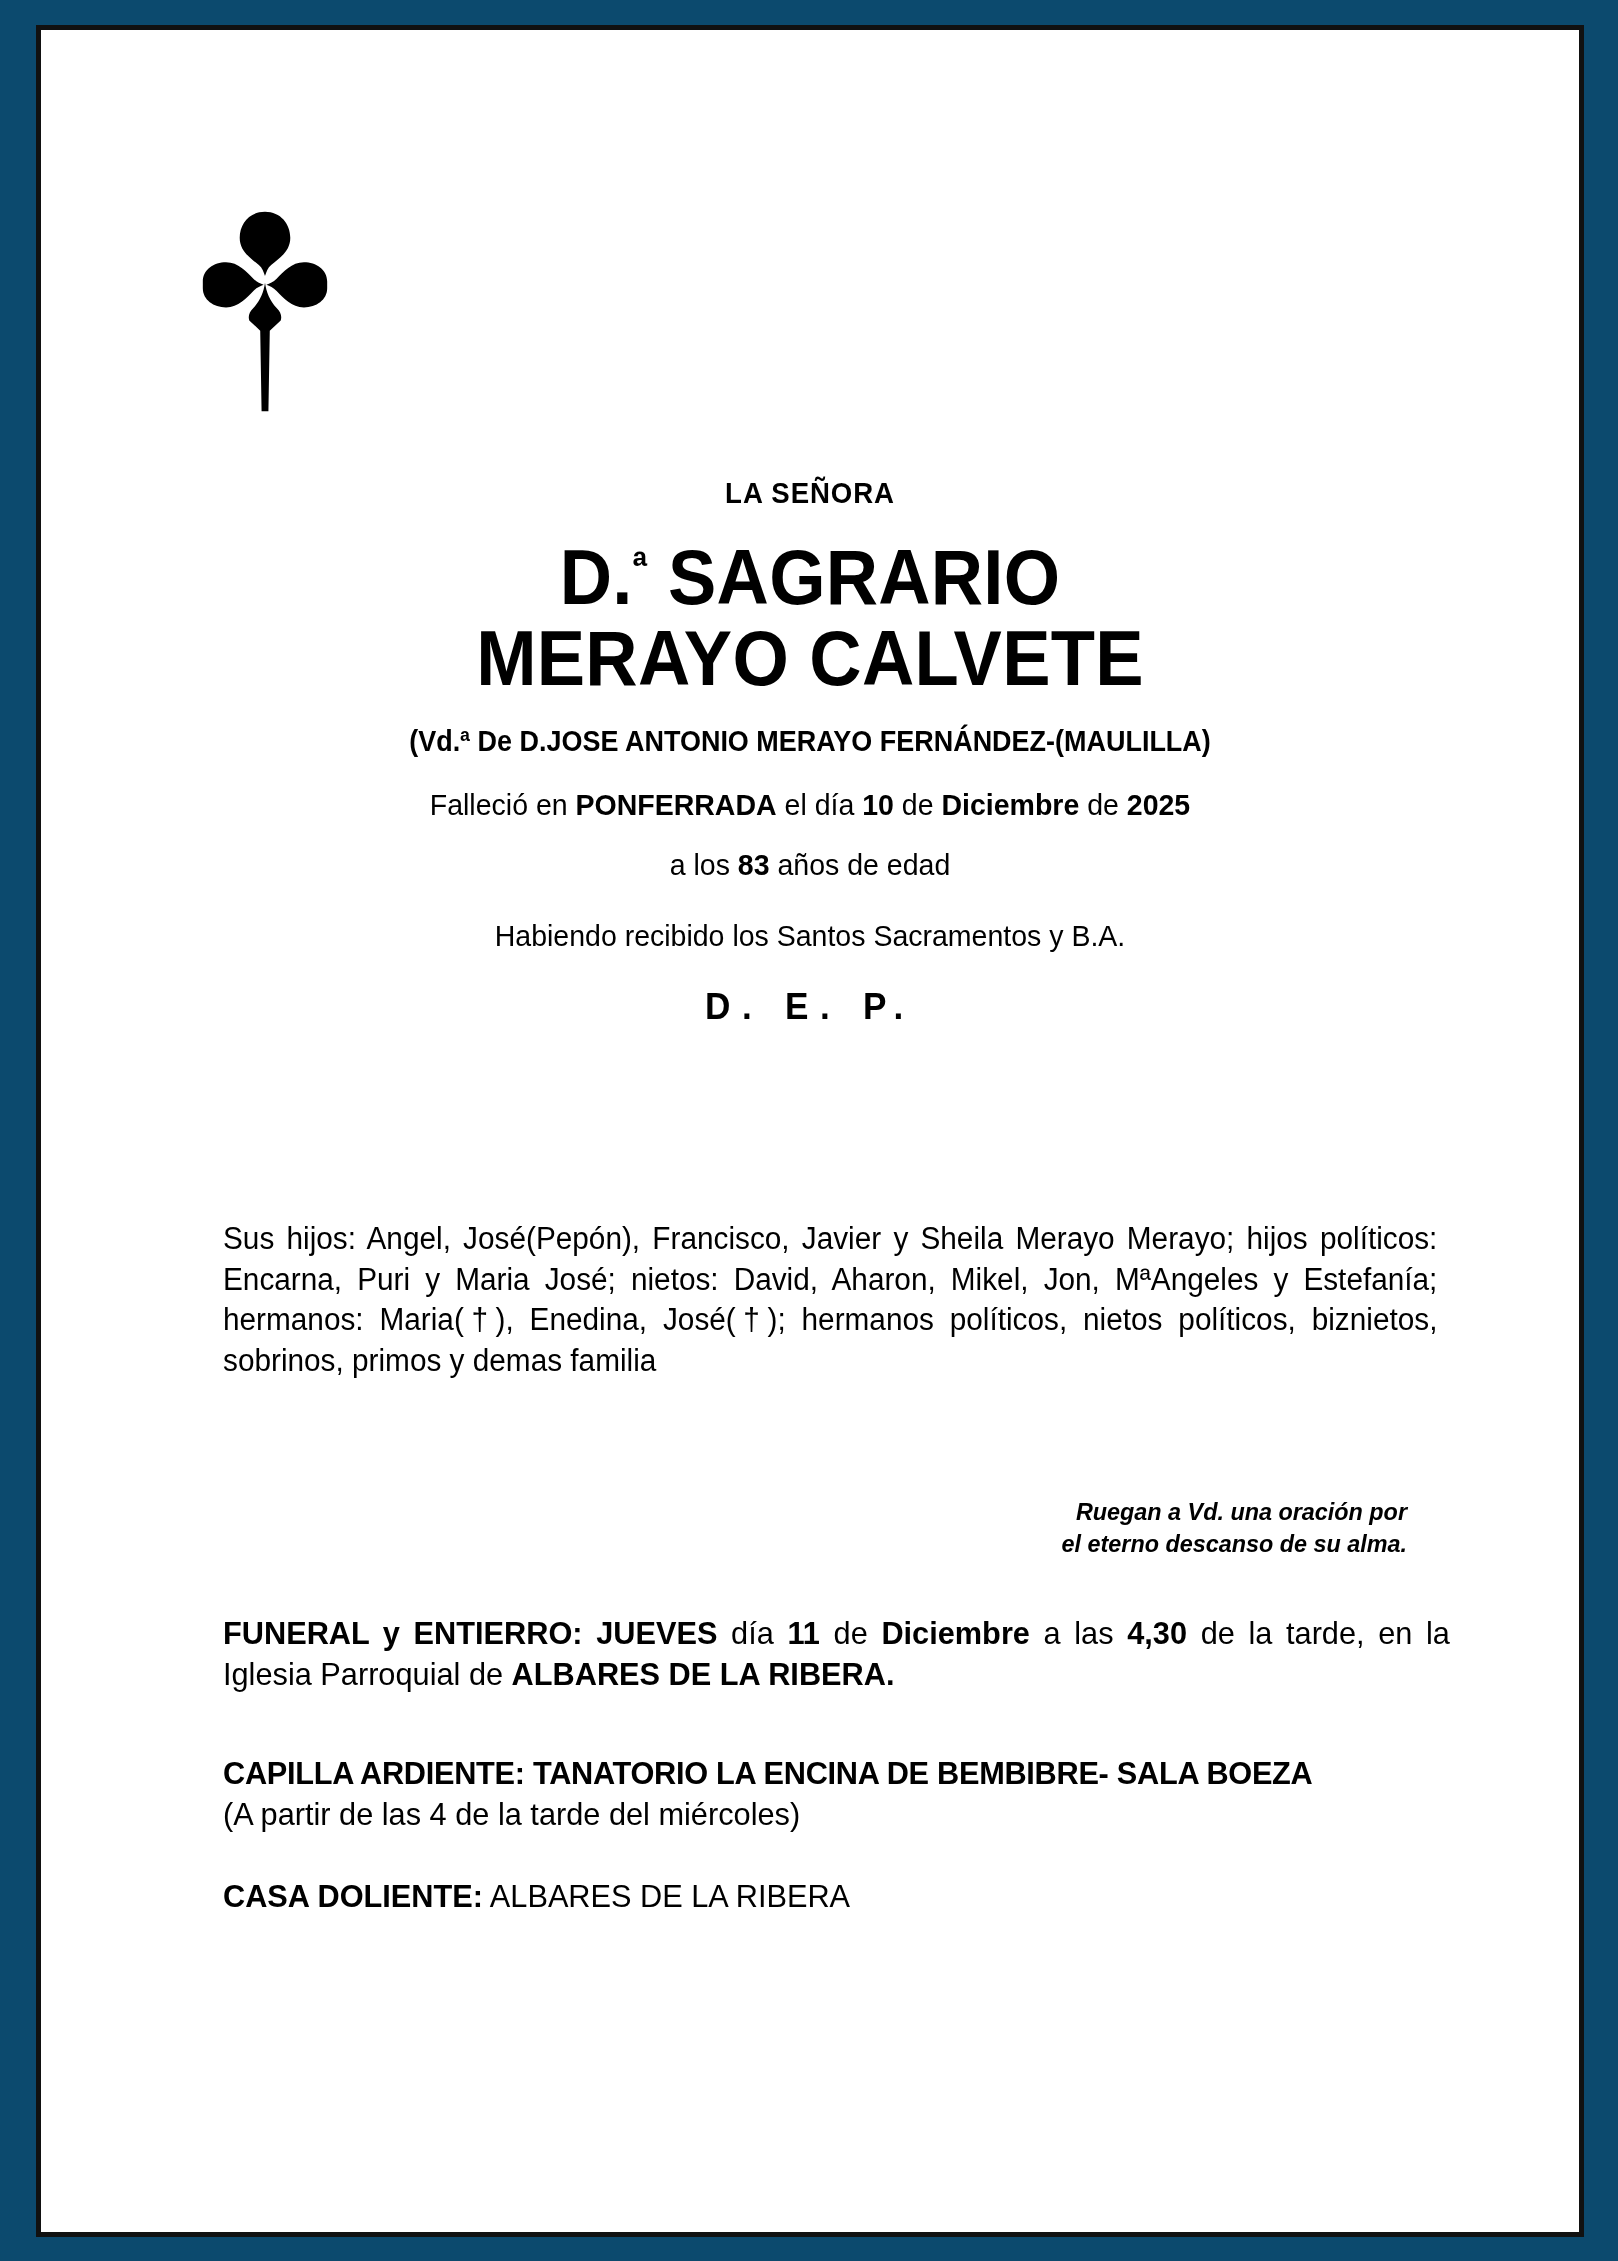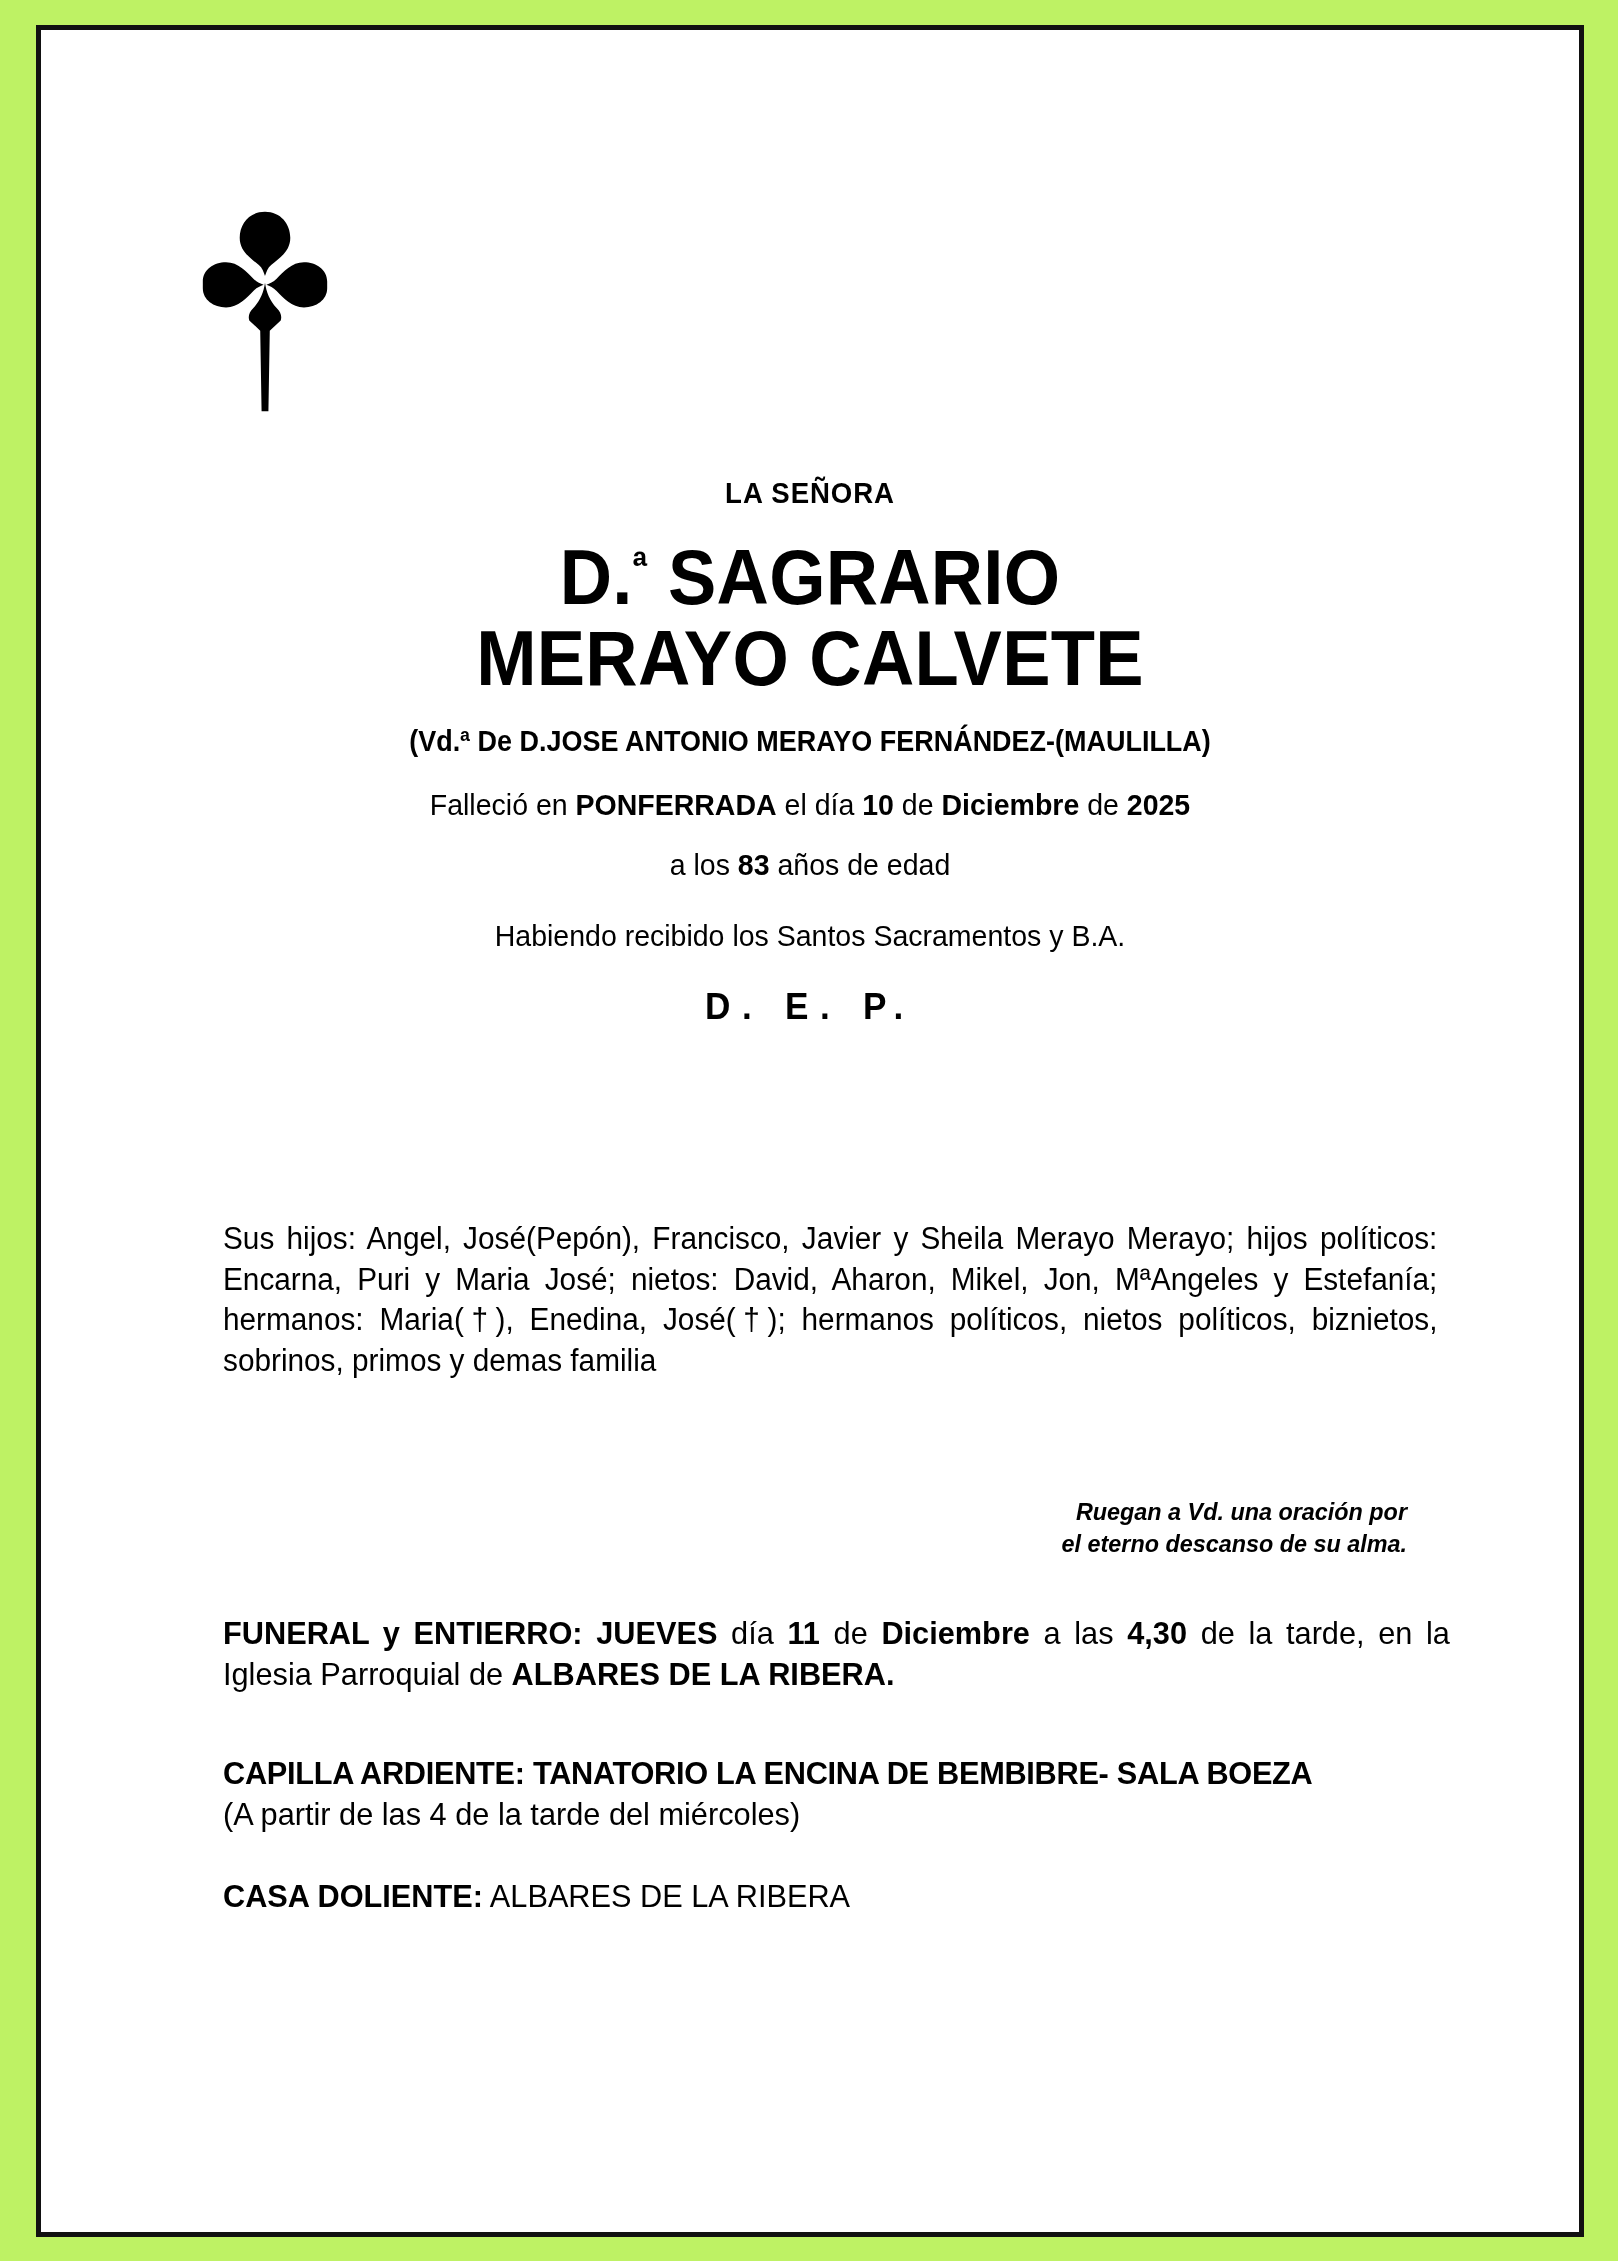--- a/index.html
+++ b/index.html
@@ -14,21 +14,21 @@
     font-family: "Liberation Sans", sans-serif;
     color: #000000;
     -webkit-font-smoothing: antialiased;
   }
 
   
   .page {
     position: relative;
     width: 1619px;
     height: 2261px;
-    background: #bef264;
+    background: #0c4a6e;
     box-sizing: border-box;
     overflow: hidden;
   }
   .frame-inner {
     position: absolute;
     left: 36px;
     top: 24.6px;
     width: 1548px;
     height: 2212px;
     background: #ffffff;

